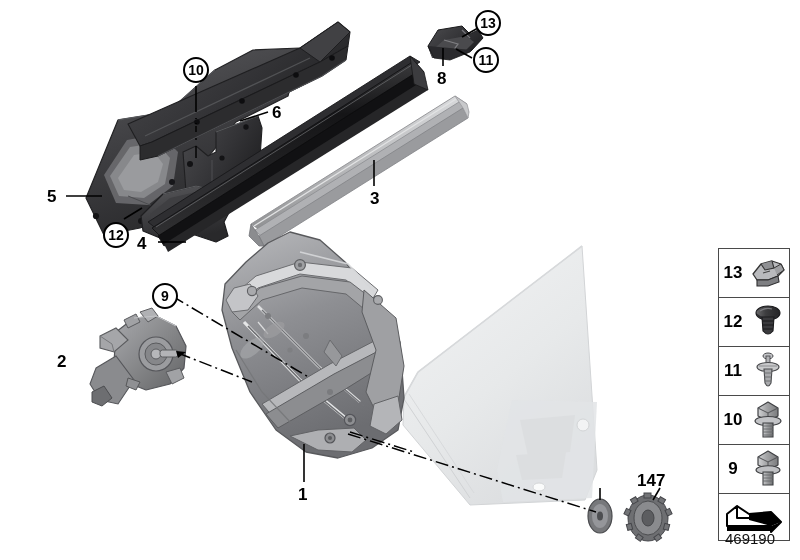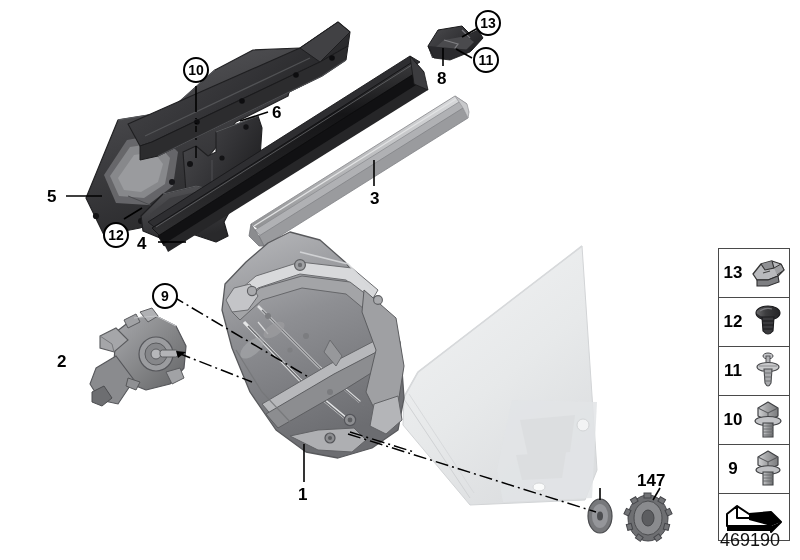--- a/index.html
+++ b/index.html
@@ -65,21 +65,21 @@
     width:28px;text-align:center;flex:0 0 28px;
     user-select:none;
   }
   .lgicon{flex:1;display:flex;align-items:center;justify-content:center;height:100%;}
   #arrowrow{height:46px;border-bottom:none;justify-content:center;}
   #diagno{
     position:absolute;
     left:718px;top:530px;width:64px;
     text-align:center;
     font-family:"Liberation Sans", sans-serif;
-    font-size:18px;color:#111;
+    font-size:15px;color:#111;
     user-select:none;
   }
 </style>
 </head>
 <body>
 
 <div id="stage">
 
   <svg class="layer" viewBox="0 0 800 560">
     <defs>

